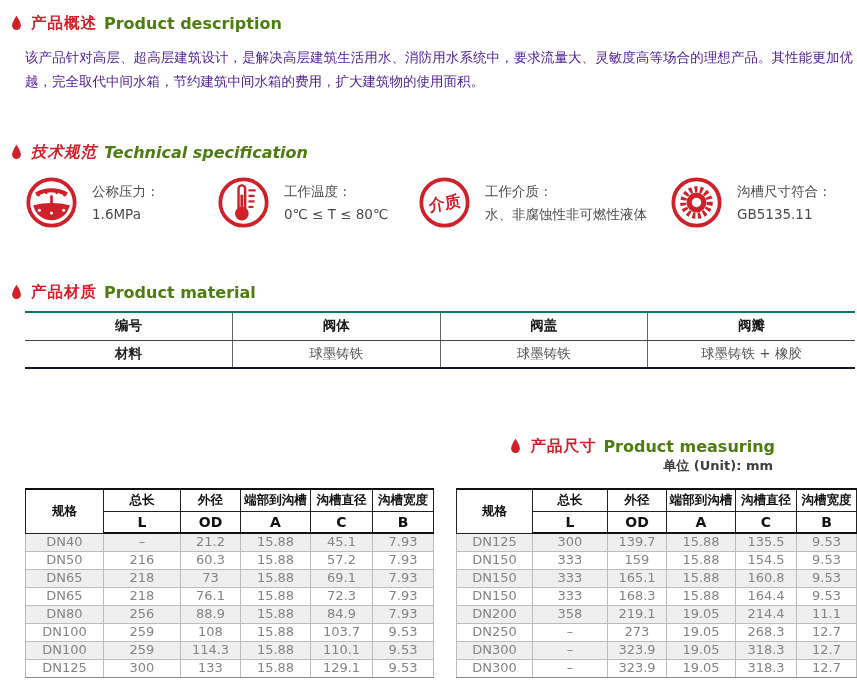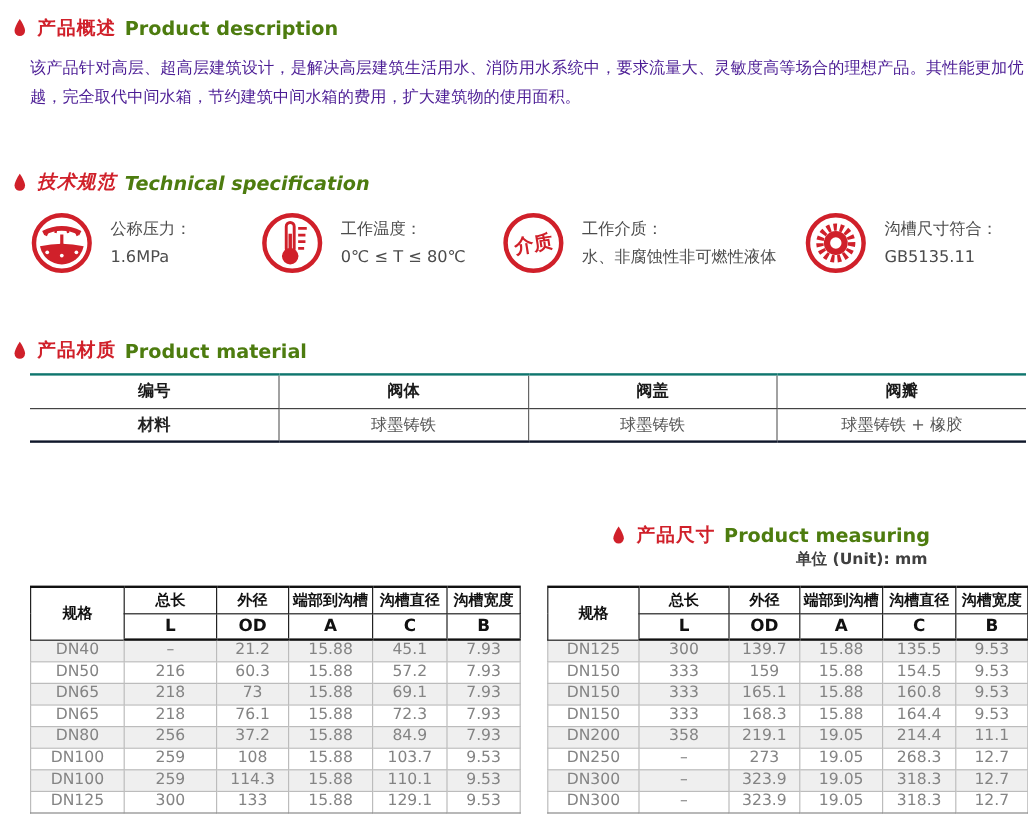--- a/index.html
+++ b/index.html
@@ -252,21 +252,21 @@
             <td>DN65</td>
             <td>218</td>
             <td>76.1</td>
             <td>15.88</td>
             <td>72.3</td>
             <td>7.93</td>
           </tr>
           <tr>
             <td>DN80</td>
             <td>256</td>
-            <td>37.2</td>
+            <td>88.9</td>
             <td>15.88</td>
             <td>84.9</td>
             <td>7.93</td>
           </tr>
           <tr>
             <td>DN100</td>
             <td>259</td>
             <td>108</td>
             <td>15.88</td>
             <td>103.7</td>

